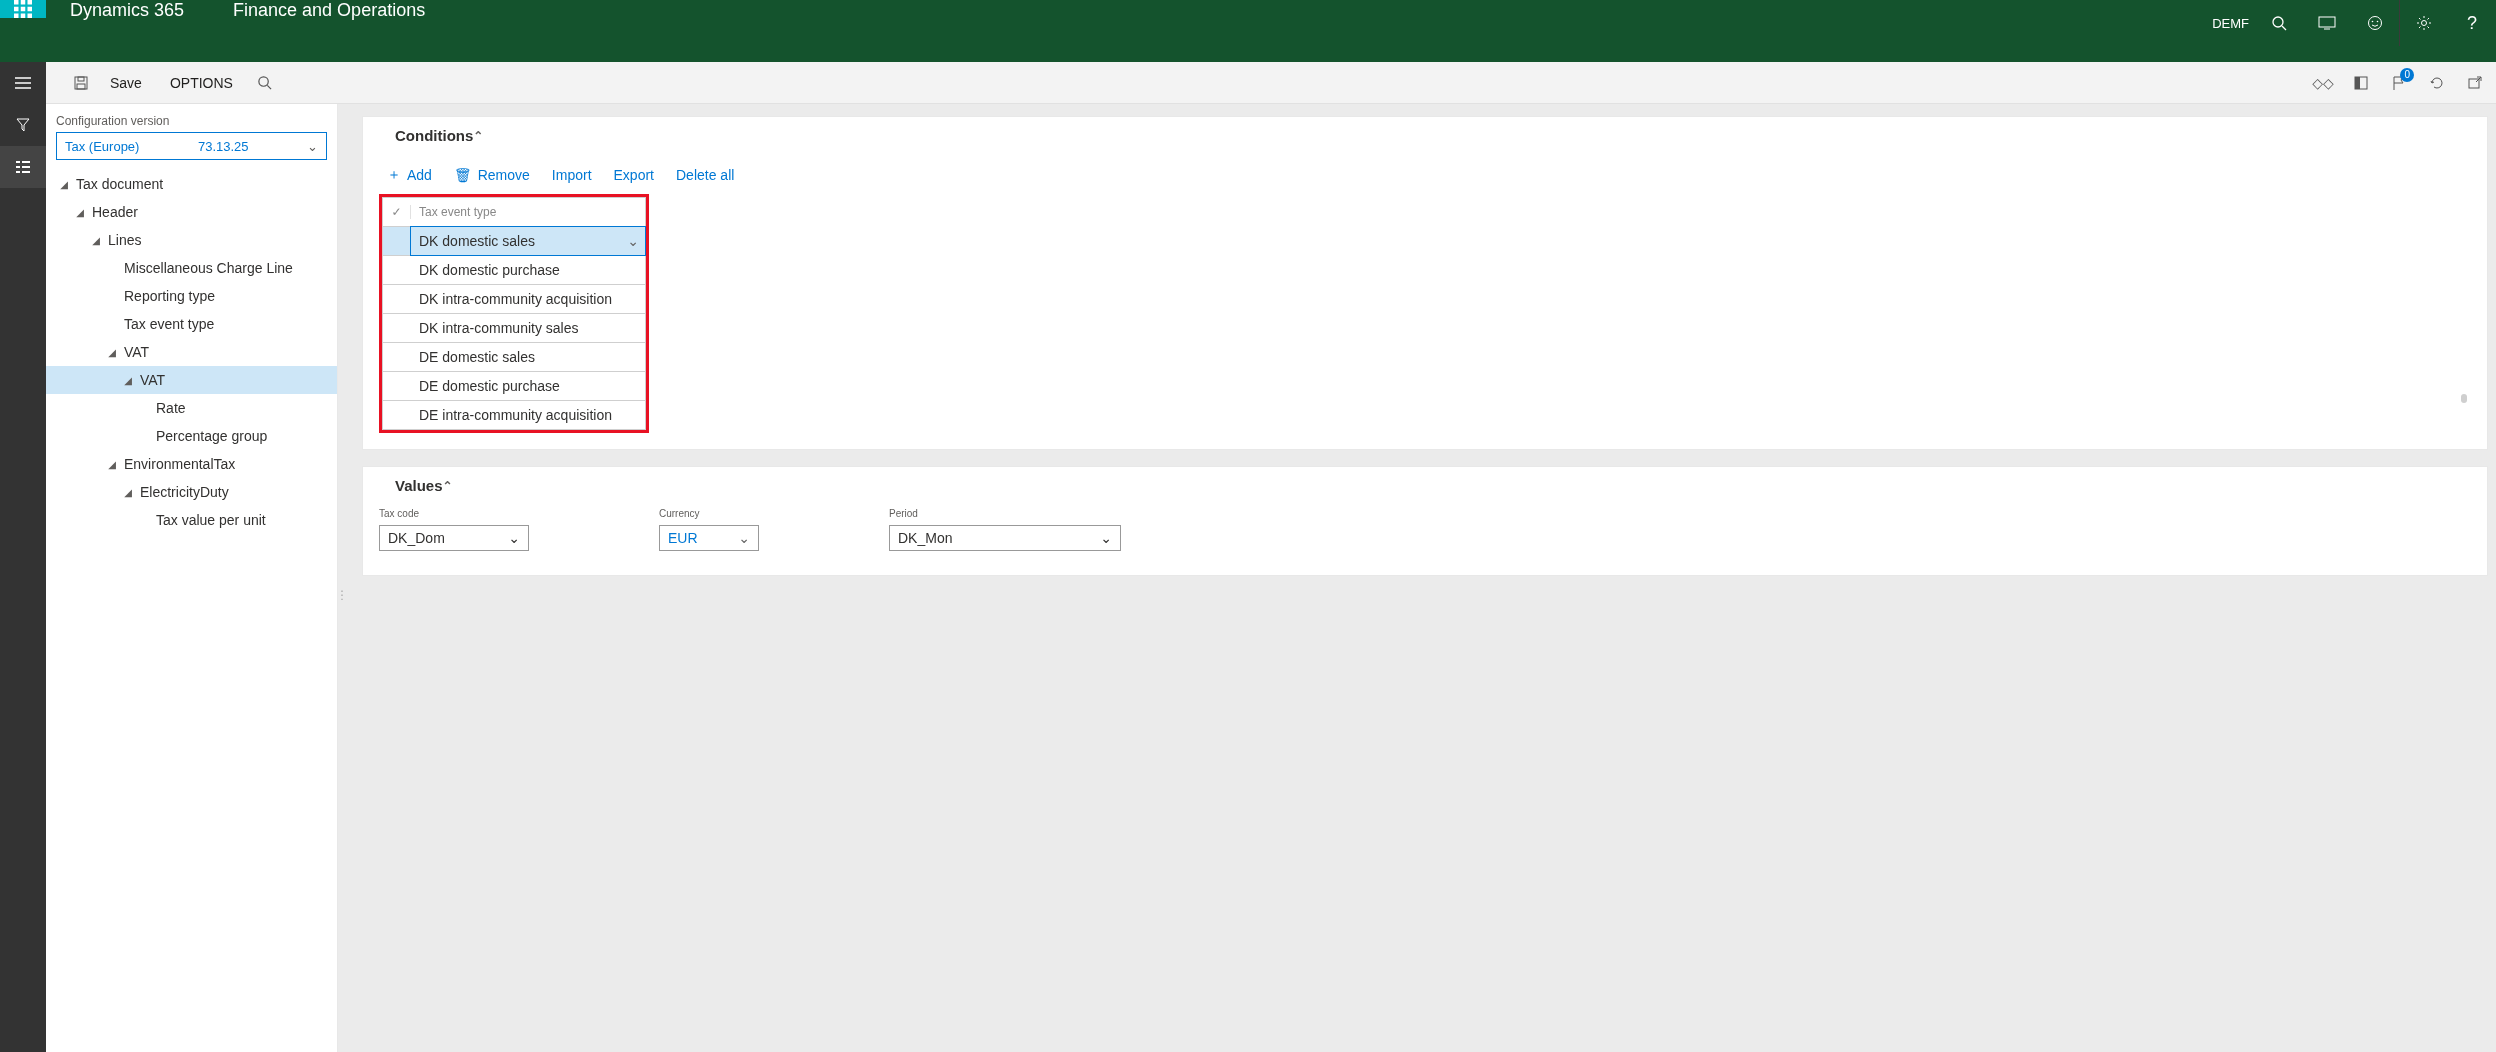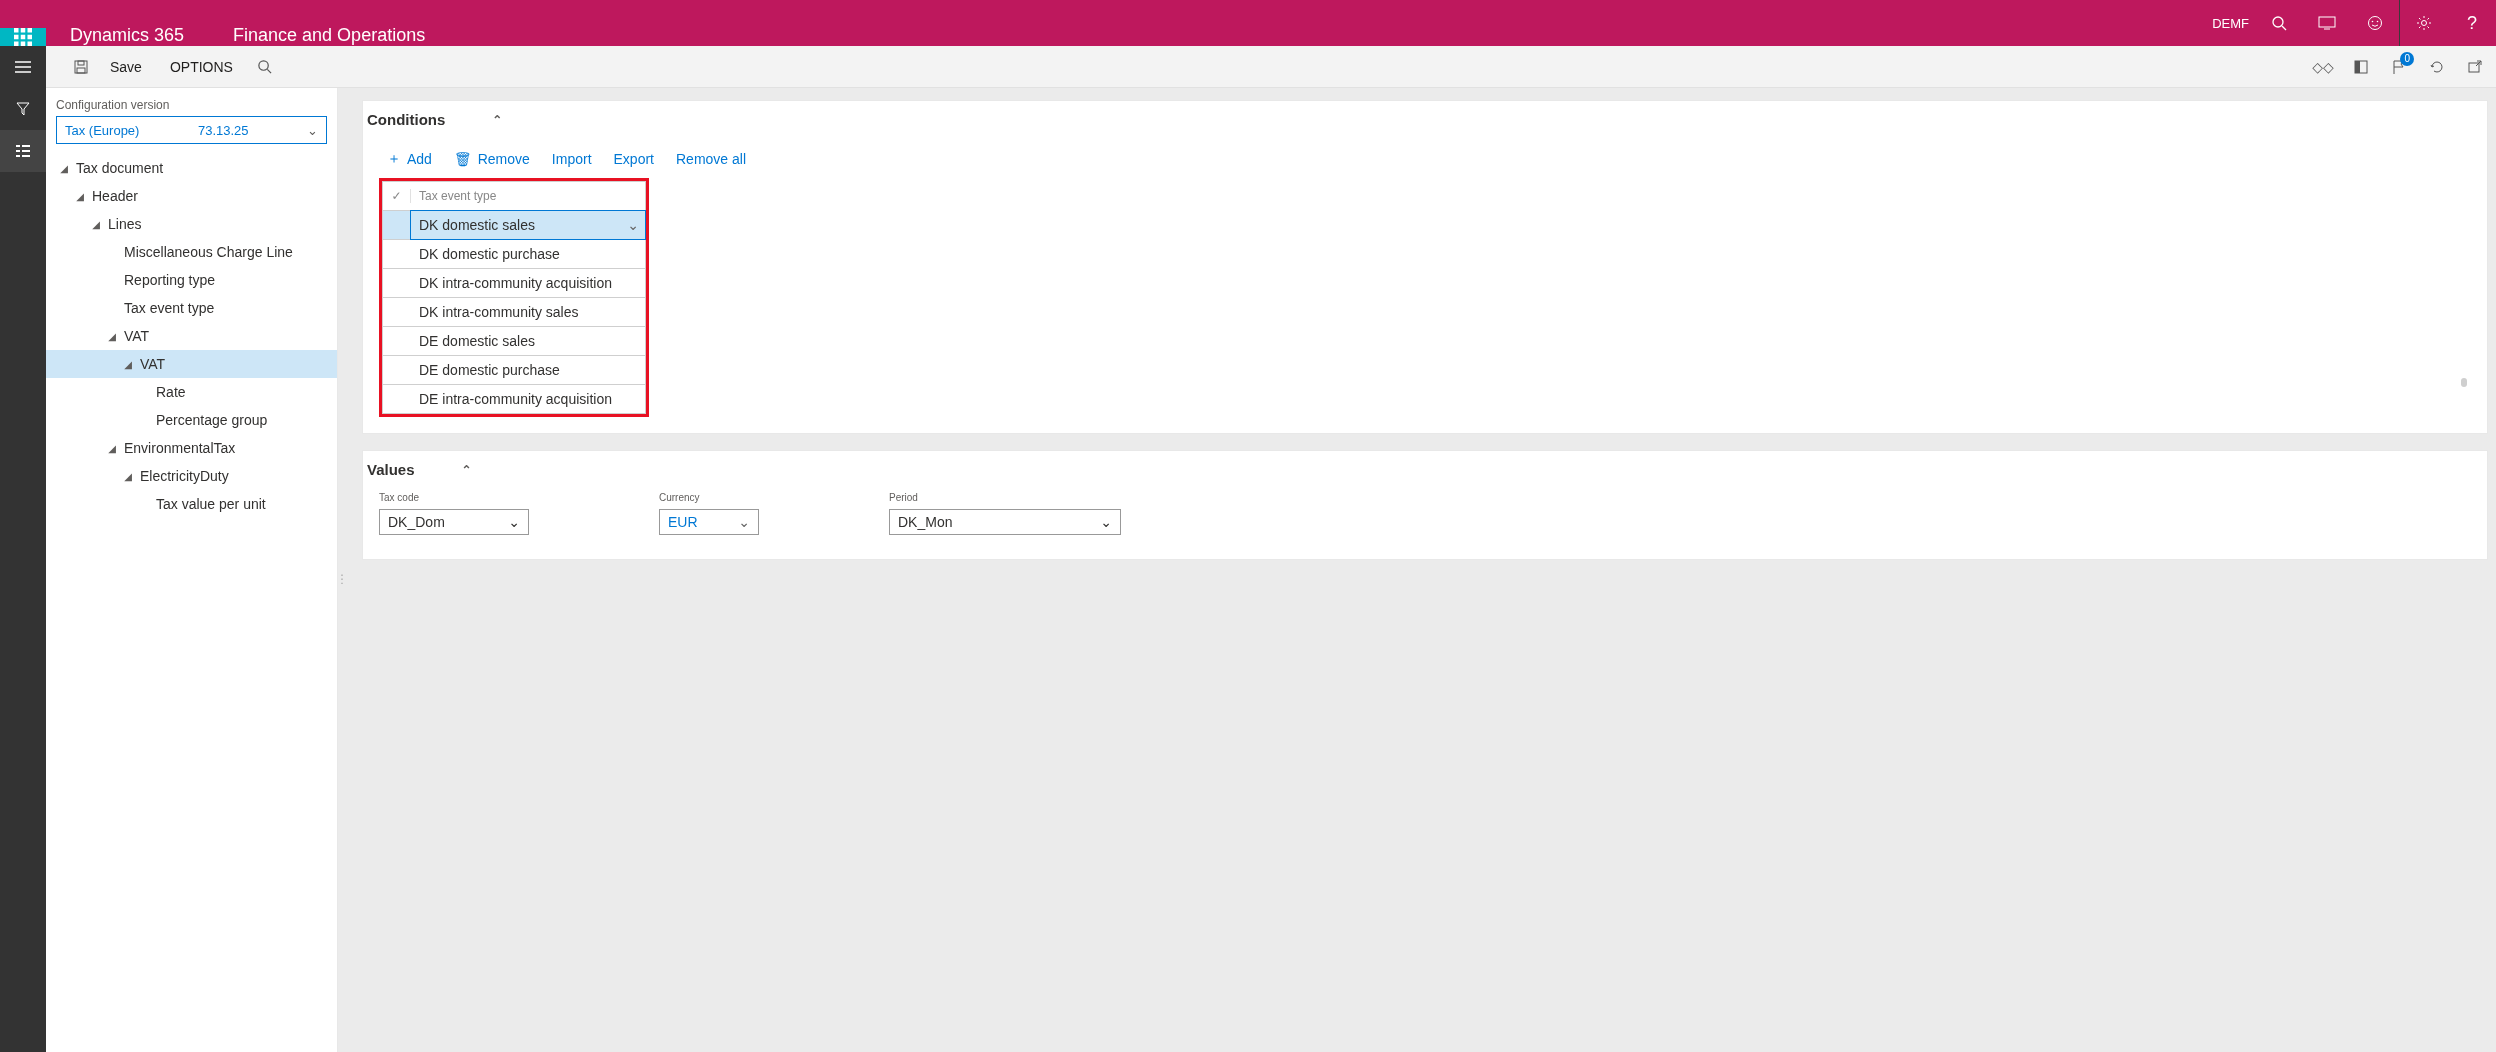--- a/index.html
+++ b/index.html
@@ -1,25 +1,25 @@
 <!DOCTYPE html>
 <html><head>
 <meta charset="utf-8">
 <style>
   * { box-sizing: border-box; margin: 0; padding: 0; font-family: "Segoe UI", Tahoma, Geneva, sans-serif; }
   html, body { height: 100%; overflow: hidden; }
   body { font-size: 14px; color: #323130; background: #fff; }
 
   
   .topbar {
-    height: 46px;
-    background: #be185d;
+    height: 62px;
+    background: #14532d;
     color: #fff;
     display: flex;
-    align-items: flex-end;
+    align-items: flex-start;
   }
   .topbar .waffle {
     width: 46px;
     background: #00B7C3;
     display:flex; align-items:center; justify-content:center;
   }
   .waffle svg { width:18px; height:18px; }
   .topbar .brand, .topbar .module {
     display:flex; align-items:center; padding: 0 24px; font-size: 18px;
   }
@@ -101,21 +101,21 @@
   .tab-wrap-highlight { border:2px solid #E81123; padding:2px 2px 0 2px; background:#fff; }
   .tab-wrap-highlight .tab { border-bottom:2px solid #0078D4; color:#201f1e; font-weight:400; padding:4px 10px; }
 
   .panel {
     background:#fff;
     border:1px solid #e8e8e8;
     margin-bottom:16px;
   }
   .panel-header {
     display:flex; align-items:center;
-    padding:10px 4px; font-weight:600; font-size:15px;gap:47px;
+    padding:10px 32px; font-weight:600; font-size:15px;
   }
   .panel-header .chev { color:#605e5c; font-size:12px; }
   .panel-body { padding: 0 16px 16px 16px; }
 
   .cmdrow { display:flex; gap:22px; padding:12px 0 10px 8px; align-items:center; }
   .cmd { color:#0078D4; font-size:14px; display:flex; align-items:center; gap:6px; }
   .cmd .ic { font-size:14px; }
 
   .gridbox { border:3px solid #E81123; display:inline-block; min-width:270px; }
   .gridhead { display:flex; align-items:center; height:30px; border:1px solid #cfcfcf; border-bottom:1px solid #cfcfcf; }
@@ -358,21 +358,21 @@
                 <span class="ic">🗑</span>
                 <span>Remove</span>
               </div>
             <div class="cmd">
                 <span>Import</span>
               </div>
             <div class="cmd">
                 <span>Export</span>
               </div>
             <div class="cmd">
-                <span>Remove all</span>
+                <span>Delete all</span>
               </div>
           </div>
 
           <div style="position:relative;">
             <div class="gridbox">
               <div class="gridhead">
                 <div class="selcol">✓</div>
                 <div class="colh">Tax event type</div>
               </div>
               <div class="gridrow sel">

